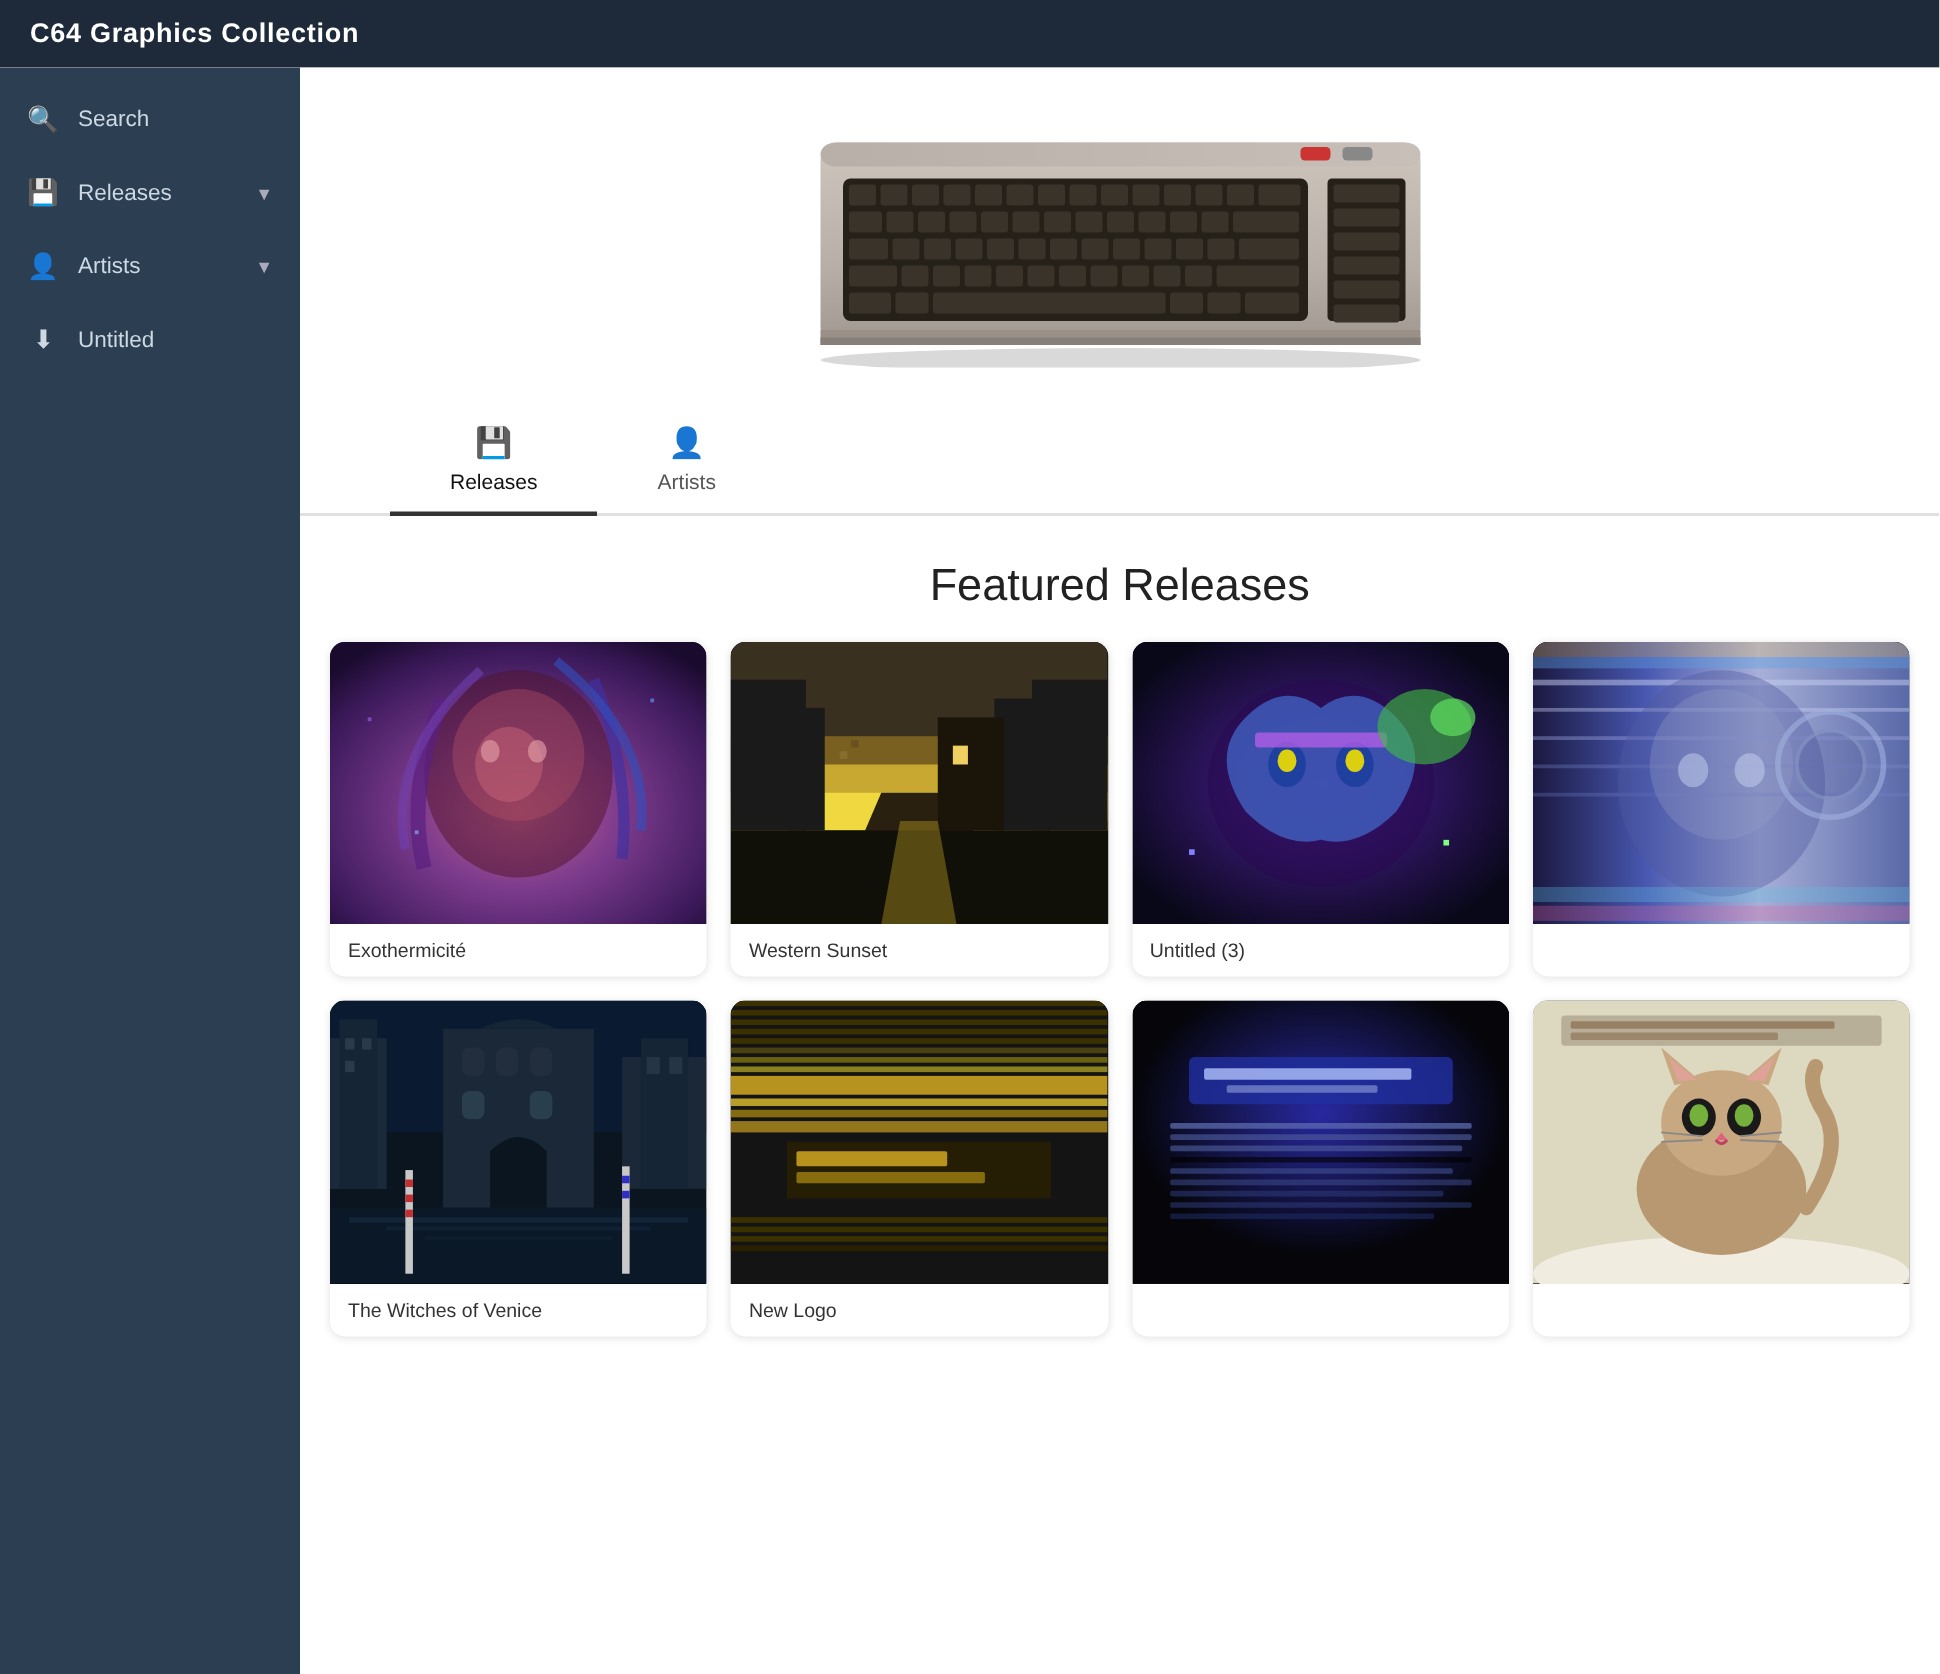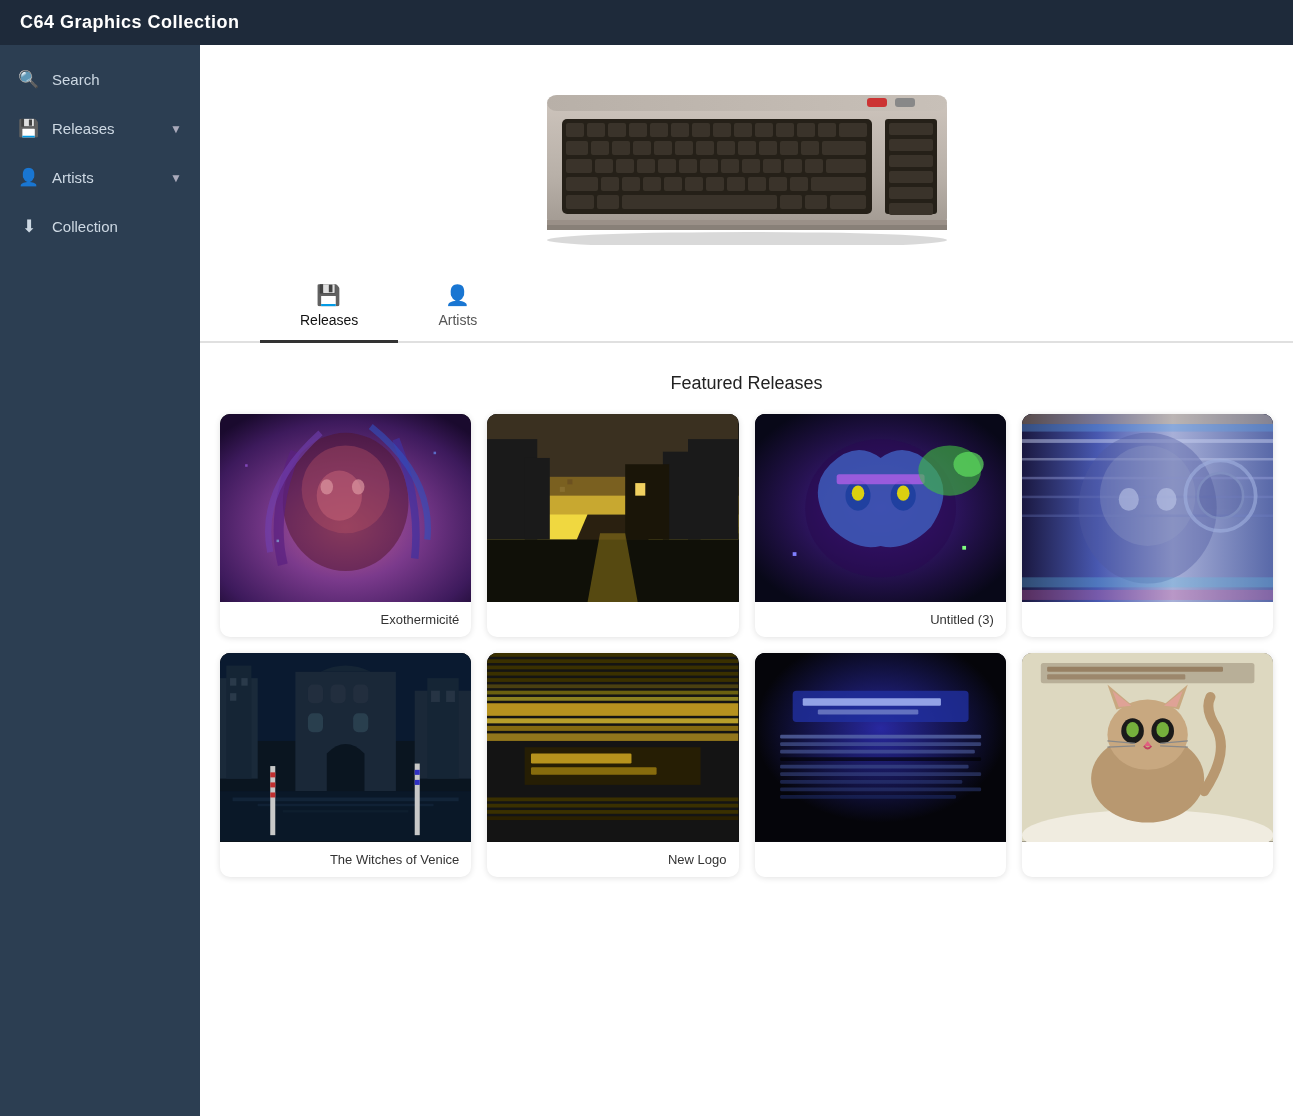--- a/index.html
+++ b/index.html
@@ -101,21 +101,21 @@
     }
     .tab.active {
       border-bottom: 3px solid #333;
       color: #111;
     }
     .tab .tab-icon { font-size: 20px; }
 
     
     .section-title {
       text-align: center;
-      font-size: 18px;
+      font-size: 30px;
       font-weight: 500;
       margin: 30px 0 20px;
       color: #222;
     }
 
     
     .releases-grid {
       display: grid;
       grid-template-columns: repeat(4, 1fr);
       gap: 16px;
@@ -136,21 +136,21 @@
       align-items: center;
       justify-content: center;
       background: #111;
       overflow: hidden;
     }
 
     .release-name {
       padding: 10px 12px;
       font-size: 13px;
       color: #333;
-      text-align: right;
+      text-align: left;
     }
   </style>
 </head>
 <body>
 
 <div class="header">
   <span class="header-title">C64 Graphics Collection</span>
 </div>
 
 <div class="layout">
@@ -165,21 +165,21 @@
       <span class="label">Releases</span>
       <span class="chevron">▼</span>
     </div>
     <div class="sidebar-item">
       <span class="icon">👤</span>
       <span class="label">Artists</span>
       <span class="chevron">▼</span>
     </div>
     <div class="sidebar-item">
       <span class="icon">⬇</span>
-      <span class="label">Collection</span>
+      <span class="label">Untitled</span>
     </div>
   </nav>
 
   <main class="main">
 
     <div class="hero">
       <div class="c64-computer">
         <svg width="420" height="160" viewBox="0 0 420 160" xmlns="http://www.w3.org/2000/svg">
 
           <defs>
@@ -357,20 +357,21 @@
             <rect x="118" y="55" width="8" height="10" fill="#f0d060"></rect>
 
             <rect x="0" y="100" width="200" height="50" fill="#101008"></rect>
 
             <polygon points="90,95 110,95 120,150 80,150" fill="#c0a020" opacity="0.4"></polygon>
 
             <rect x="58" y="58" width="4" height="4" fill="#8a7030" opacity="0.9"></rect>
             <rect x="64" y="52" width="4" height="4" fill="#6a5020" opacity="0.9"></rect>
           </svg>
         </div>
+        <div class="release-name">Western Sunset</div>
       </div>
 
       <div class="release-card">
         <div class="release-thumbnail">
           <svg width="100%" height="100%" viewBox="0 0 200 150" xmlns="http://www.w3.org/2000/svg">
             <rect width="200" height="150" fill="#080818"></rect>
 
             <radialGradient id="g3" cx="50%" cy="50%" r="60%">
               <stop offset="0%" stop-color="#5020a0"></stop>
               <stop offset="100%" stop-color="#080818"></stop>

